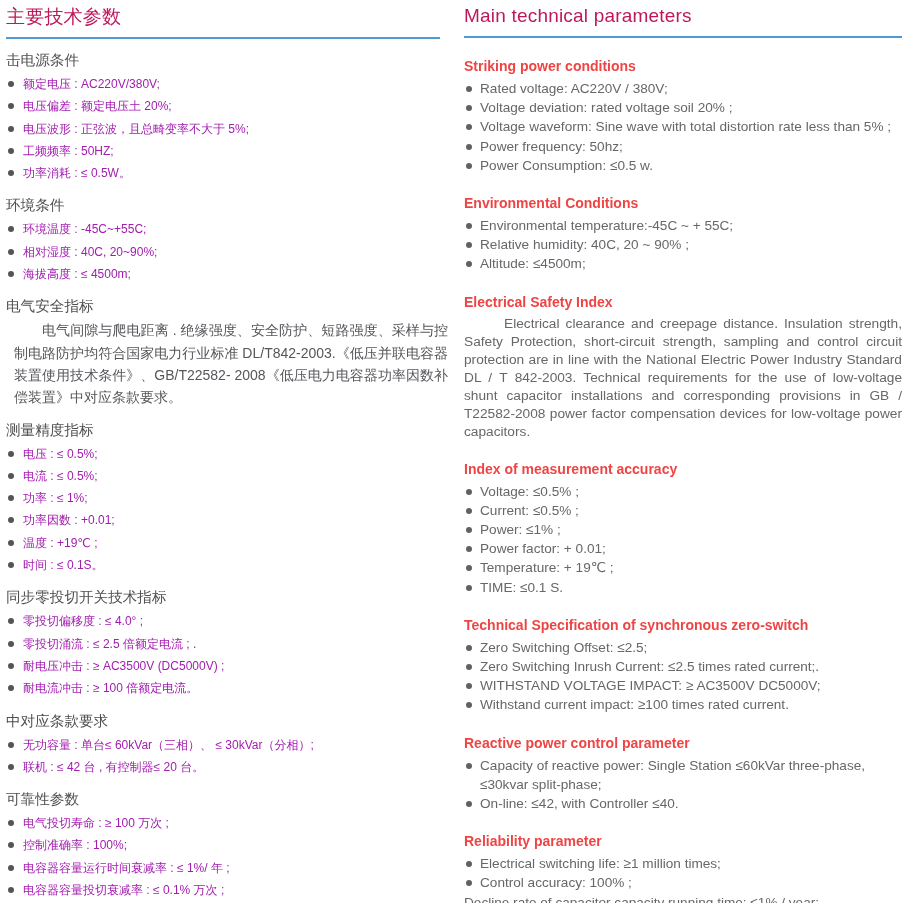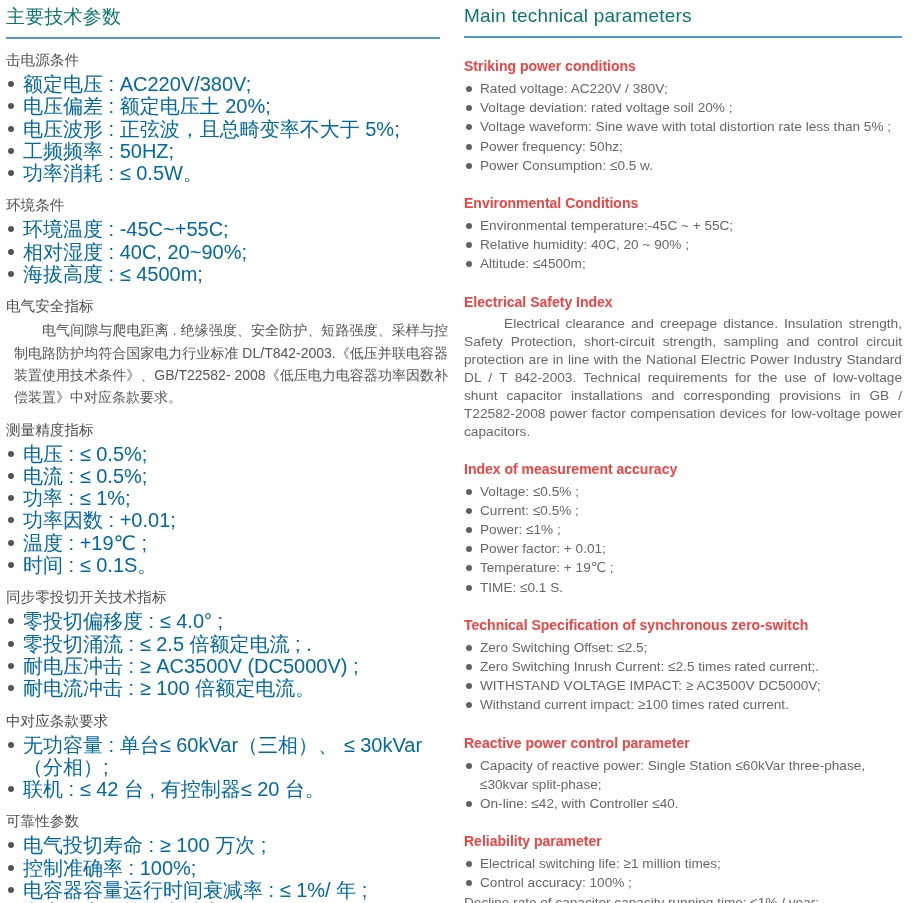--- a/index.html
+++ b/index.html
@@ -7,36 +7,36 @@
     width: 912px; height: 903px; overflow: hidden;
     font-family: "Liberation Sans", "DejaVu Sans", sans-serif;
     color: #58595b;
   }
   .page { display: flex; box-sizing: border-box; padding: 0; }
   .col { box-sizing: border-box; }
   .col-left  { width: 446px; padding: 5px 0 0 6px; }
   .col-right { width: 442px; margin-left: 18px; padding: 4px 4px 0 0; }
 
   .col-title {
-    font-size: 19px; line-height: 24px; color: #0f766e;
+    font-size: 19px; line-height: 24px; color: #be185d;
     font-weight: 400; letter-spacing: 0.2px;
   }
   .rule { height: 2px; background: #4e9ad3; margin-top: 8px; }
   .col-left .rule { width: 434px; }
   .col-right .rule { width: 438px; }
 
   
   .col-left .sec-heading {
     font-size: 14.6px; font-weight: 400; color: #4e4f51;
     line-height: 21px; margin: 11px 0 2px;
   }
   .col-left .sec:first-of-type .sec-heading { margin-top: 13px; }
   .col-left .li {
     display: flex; align-items: flex-start;
-    font-size: 20px; line-height: 22.3px; color: #0369a1;
+    font-size: 12px; line-height: 22.3px; color: #a21caf;
   }
   .col-left .dot {
     flex: none; width: 6px; height: 6px; border-radius: 50%;
     background: #54555a; margin: 8px 9px 0 2px;
   }
   .col-left .para {
     font-size: 14px; line-height: 22.3px; color: #55565a;
     text-align: justify; text-indent: 2em; margin: 1px 8px 0;
     width: 434px;
   }

